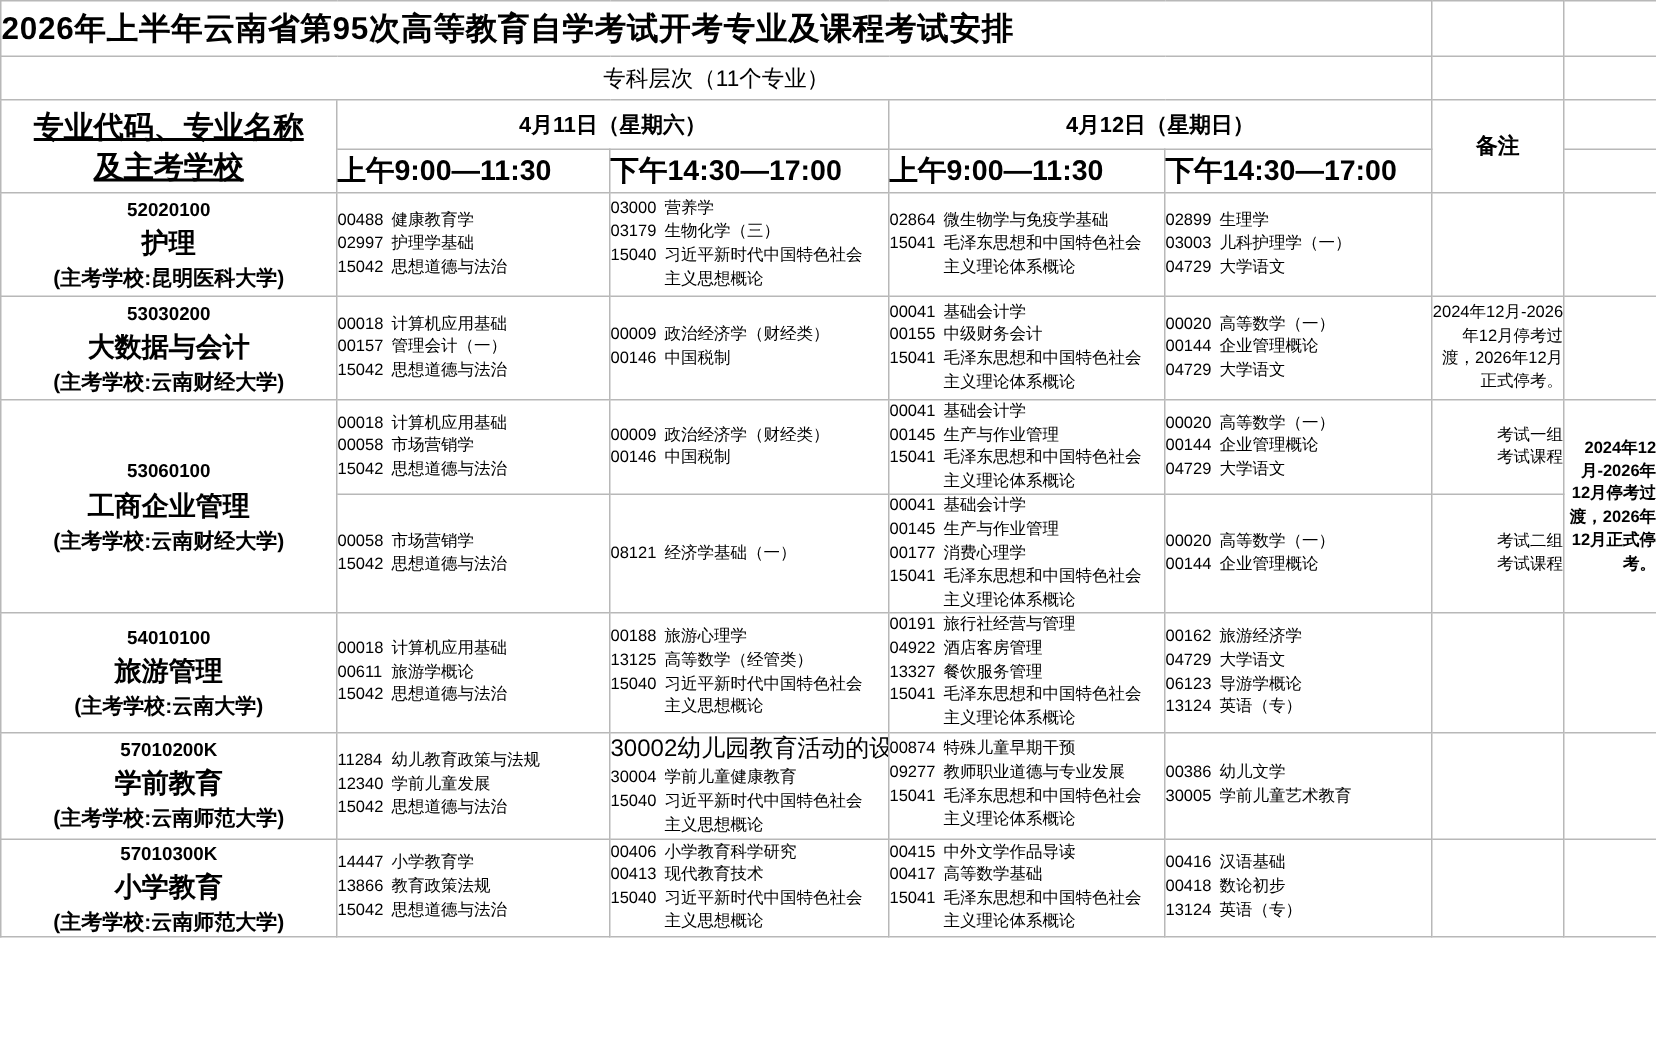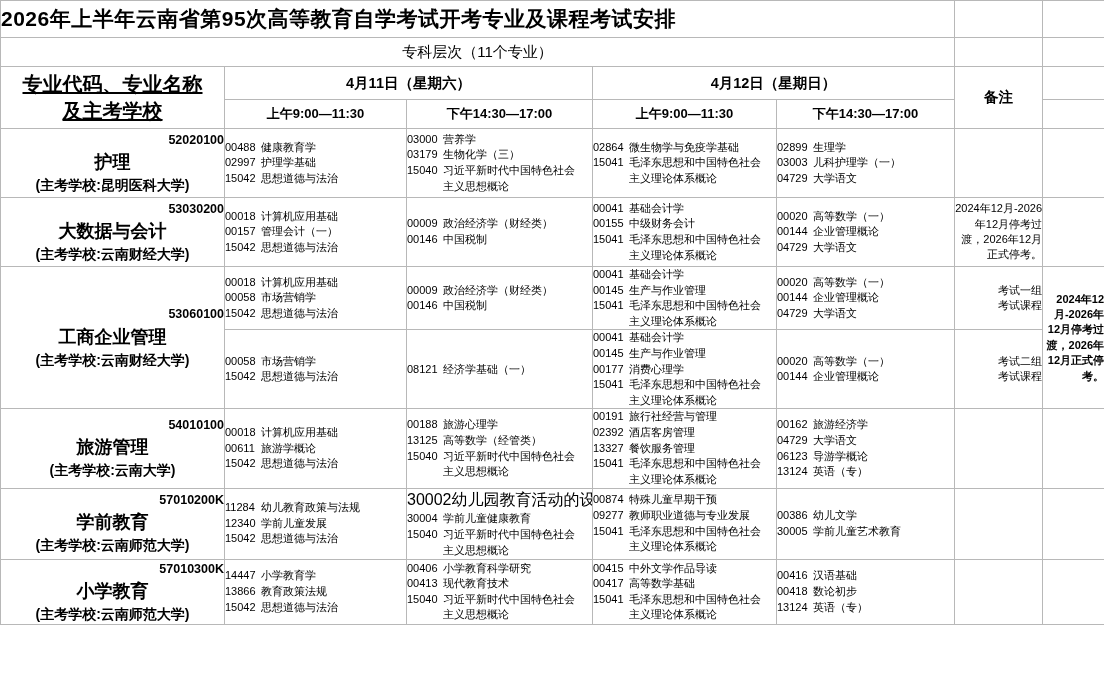--- a/index.html
+++ b/index.html
@@ -39,35 +39,34 @@
   .hdr {
     text-align: center;
     font-weight: bold;
     font-size: 14.5px;
   }
   .hdr-major {
     font-size: 20px;
     text-decoration: underline;
   }
   .hdr-sub {
-    text-align: center;
-    font-size: 13px;
+    text-align: left;
+    font-size: 19px;
     font-weight: bold;
     height: 28px;
   }
   .major-cell {
     text-align: center;
     font-size: 12.5px;
     line-height: 1.45;
     padding: 4px 2px;
   }
   .major-code {
     font-weight: bold;
     font-size: 12.5px;
-    text-align: right;
   }
   .major-name {
     font-weight: bold;
     font-size: 18px;
   }
   .major-school {
     font-weight: bold;
     font-size: 14px;
   }
   .courses {
@@ -270,21 +269,21 @@
       <div><span class="code">15042</span><span>思想道德与法治</span></div>
     </td>
     <td class="courses">
       <div><span class="code">00188</span><span>旅游心理学</span></div>
       <div><span class="code">13125</span><span>高等数学（经管类）</span></div>
       <div><span class="code">15040</span><span>习近平新时代中国特色社会</span></div>
       <div><span class="code"></span><span>主义思想概论</span></div>
     </td>
     <td class="courses">
       <div><span class="code">00191</span><span>旅行社经营与管理</span></div>
-      <div><span class="code">02392</span><span>酒店客房管理</span></div>
+      <div><span class="code">04922</span><span>酒店客房管理</span></div>
       <div><span class="code">13327</span><span>餐饮服务管理</span></div>
       <div><span class="code">15041</span><span>毛泽东思想和中国特色社会</span></div>
       <div><span class="code"></span><span>主义理论体系概论</span></div>
     </td>
     <td class="courses">
       <div><span class="code">00162</span><span>旅游经济学</span></div>
       <div><span class="code">04729</span><span>大学语文</span></div>
       <div><span class="code">06123</span><span>导游学概论</span></div>
       <div><span class="code">13124</span><span>英语（专）</span></div>
     </td>

